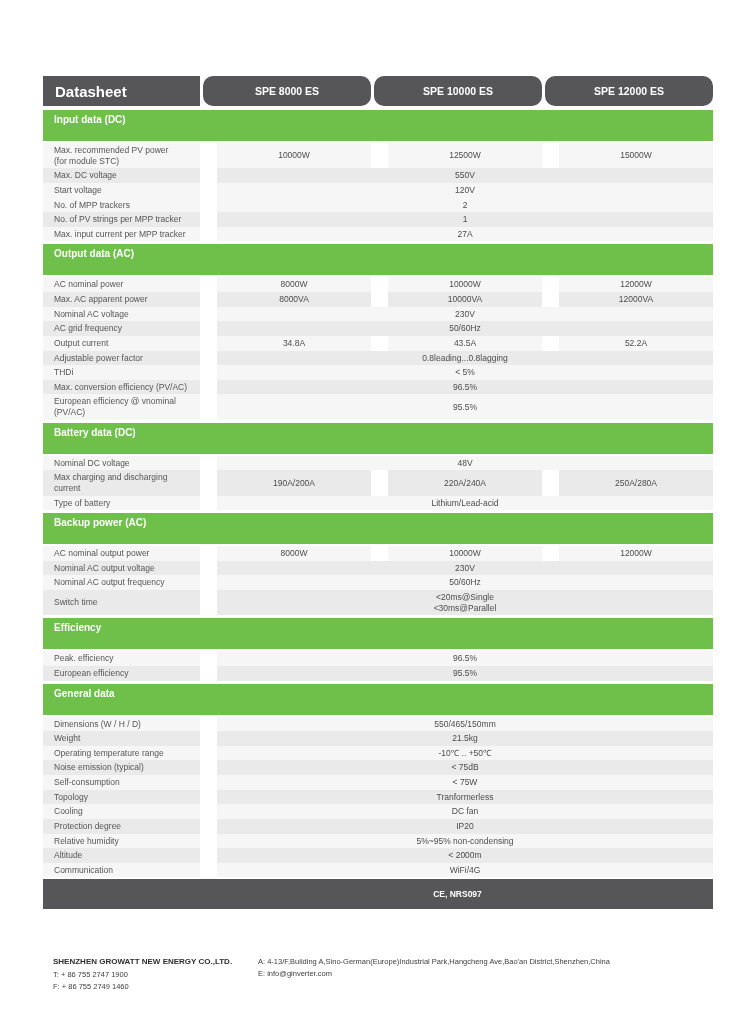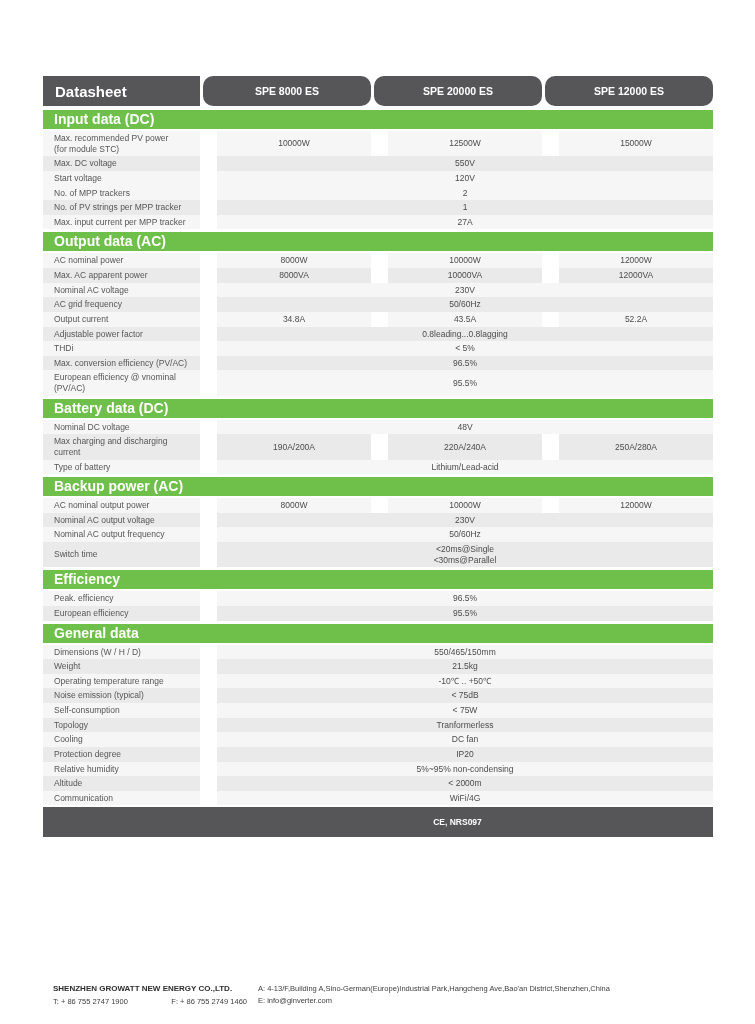--- a/index.html
+++ b/index.html
@@ -22,23 +22,23 @@
     width:157px;background:var(--dark);color:#fff;
     font-size:15px;font-weight:bold;
     display:flex;align-items:center;padding-left:12px;
   }
   .th{
     flex:1;background:var(--dark);color:#fff;
     font-size:10.5px;font-weight:bold;
     display:flex;align-items:center;justify-content:center;border-radius:10px;
   }
   .section-bar{
-    height:19px;margin-top:3px;margin-bottom:2px;
+    height:31px;margin-top:3px;margin-bottom:2px;
     background:var(--green);color:#fff;
-    font-size:14px;font-weight:bold;line-height:19px;
+    font-size:10px;font-weight:bold;line-height:19px;
     padding-left:11px;
   }
   .section-bar.first{margin-top:4px;}
   .row{display:flex;gap:17px;min-height:14.6px;}
   .cell{display:flex;align-items:center;}
   .row.base .cell{background:var(--row-light);}
   .row.alt .cell{background:var(--row-dark);}
   .cell-label{
     width:157px;flex:none;
     font-size:8.5px;color:var(--label-ink);line-height:1.25;
@@ -53,39 +53,39 @@
     margin-top:2px;height:30px;background:var(--dark);
     display:flex;align-items:center;
   }
   .cert-spacer{width:159px;flex:none;}
   .cert-text{
     flex:1;text-align:center;color:#fff;
     font-size:8.5px;font-weight:bold;
   }
   .footer{
     position:absolute;left:53px;top:956px;width:612px;
-    display:flex;gap:11px;color:#404040;font-size:7.5px;line-height:1.6;margin-top:27px;
+    display:flex;gap:11px;color:#404040;font-size:7.5px;line-height:1.6;
   }
   .footer-left{width:194px;flex:none;}
   .company{font-size:8px;font-weight:bold;color:#2e2e2e;white-space:nowrap;}
-  .tf{display:flex;justify-content:space-between;}
+  .tf{display:flex;justify-content:space-between;flex-direction:column;}
   .footer-right{flex:1;}
 </style>
 </head>
 <body>
 
 <div class="page">
 
   <div class="table">
 
     <div class="thead">
       <div class="th-main">Datasheet</div>
 
     <div class="th">SPE 8000 ES</div>
-        <div class="th">SPE 20000 ES</div>
+        <div class="th">SPE 10000 ES</div>
         <div class="th">SPE 12000 ES</div>
       </div>
 
     <div>
         <div class="section-bar first">Input data (DC)</div>
         <div class="row base">
           <div class="cell cell-label">Max. recommended PV power
 (for module STC)</div>
           <div class="cell cell-value">10000W</div>
           <div class="cell cell-value">12500W</div>

